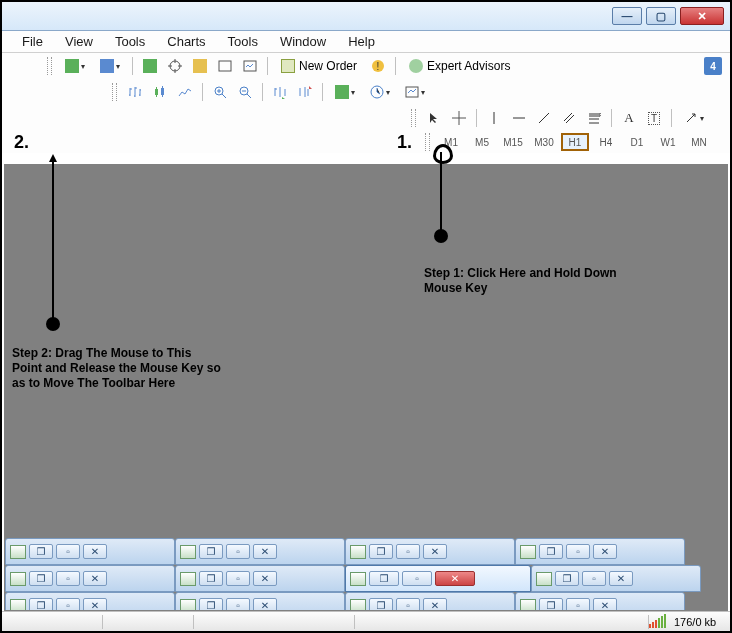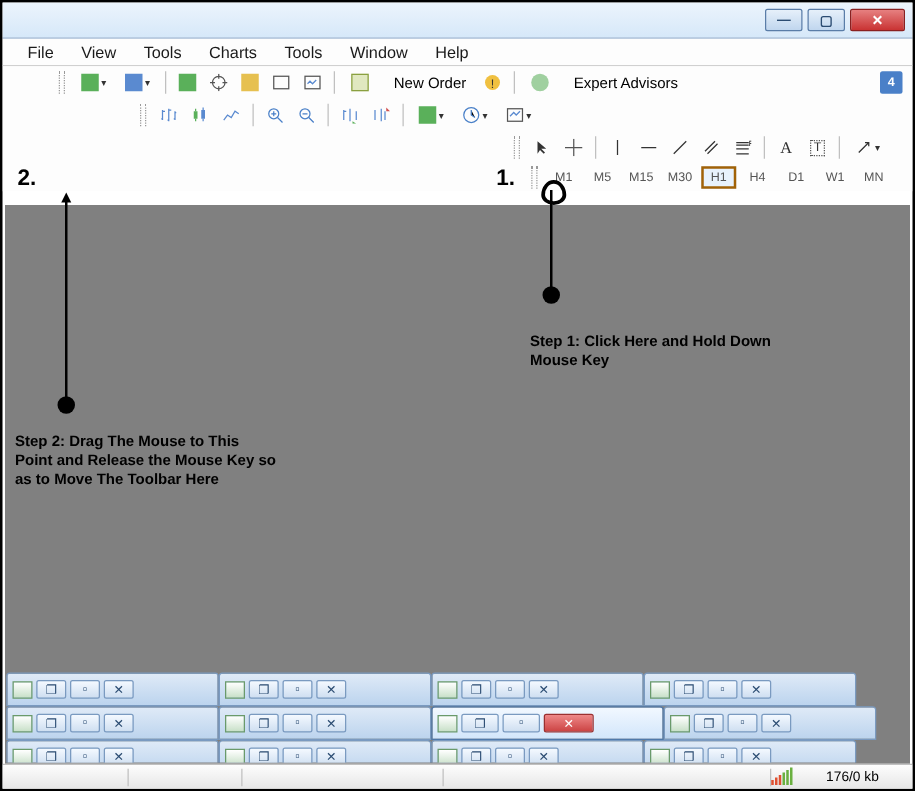--- a/index.html
+++ b/index.html
@@ -16,21 +16,21 @@
   .menu-item { padding: 2px 10px; font-size: 13px; color: #1a1a1a; cursor: pointer; }
   
   
   .toolbars { background: #fdfdfd; }
   .toolbar-row { display: flex; align-items: center; height: 26px; padding-left: 45px; gap: 3px; }
   .grip { width: 5px; height: 18px; border-left: 1px dotted #999; border-right: 1px dotted #999; margin-right: 4px; }
   .tbtn { width: 22px; height: 22px; border: 1px solid transparent; border-radius: 2px; display: flex; align-items: center; justify-content: center; font-size: 12px; color: #333; cursor: pointer; }
   .tbtn.drop { width: 32px; }
   .tbtn.drop::after { content: "▾"; font-size: 8px; margin-left: 2px; color: #333; }
   .sep { width: 1px; height: 18px; background: #c0c0c0; margin: 0 3px; }
-  .txtbtn { height: 22px; padding: 0 6px; display: flex; align-items: center; gap: 20px; border: 1px solid transparent; border-radius: 2px; font-size: 12px; cursor: pointer; }
+  .txtbtn { height: 22px; padding: 0 6px; display: flex; align-items: center; gap: 4px; border: 1px solid transparent; border-radius: 2px; font-size: 12px; cursor: pointer; }
   .ic { width: 14px; height: 14px; display: inline-block; }
   .ic-green { background: #5ab05a; }
   .ic-blue { background: #5a8ad0; }
   .ic-yel { background: #e6c050; }
   .ic-doc { background: #e0e8c0; border: 1px solid #8aa040; }
   .ic-robot { background: #a0d0a0; border-radius: 50%; }
   .badge4 { width: 18px; height: 18px; background: #4a80c8; color: #fff; font-size: 10px; font-weight: bold; display: flex; align-items: center; justify-content: center; border-radius: 2px; margin-left: auto; margin-right: 8px; }
   
   .row-right { justify-content: flex-end; padding-right: 10px; padding-left: 0; }
   .row-center { padding-left: 110px; }
@@ -392,14 +392,14 @@
   <div class="sb-cell" style="flex:1;"></div>
   <div class="sb-sep"></div>
   <div class="sb-bars">
       <div></div>
       <div></div>
       <div></div>
       <div></div>
       <div></div>
       <div></div>
     </div>
-  <div class="sb-cell" style="width:96px;text-align:center;">176/0 kb</div>
+  <div class="sb-cell" style="width:64px;">176/0 kb</div>
 </div>
 
 </body></html>

